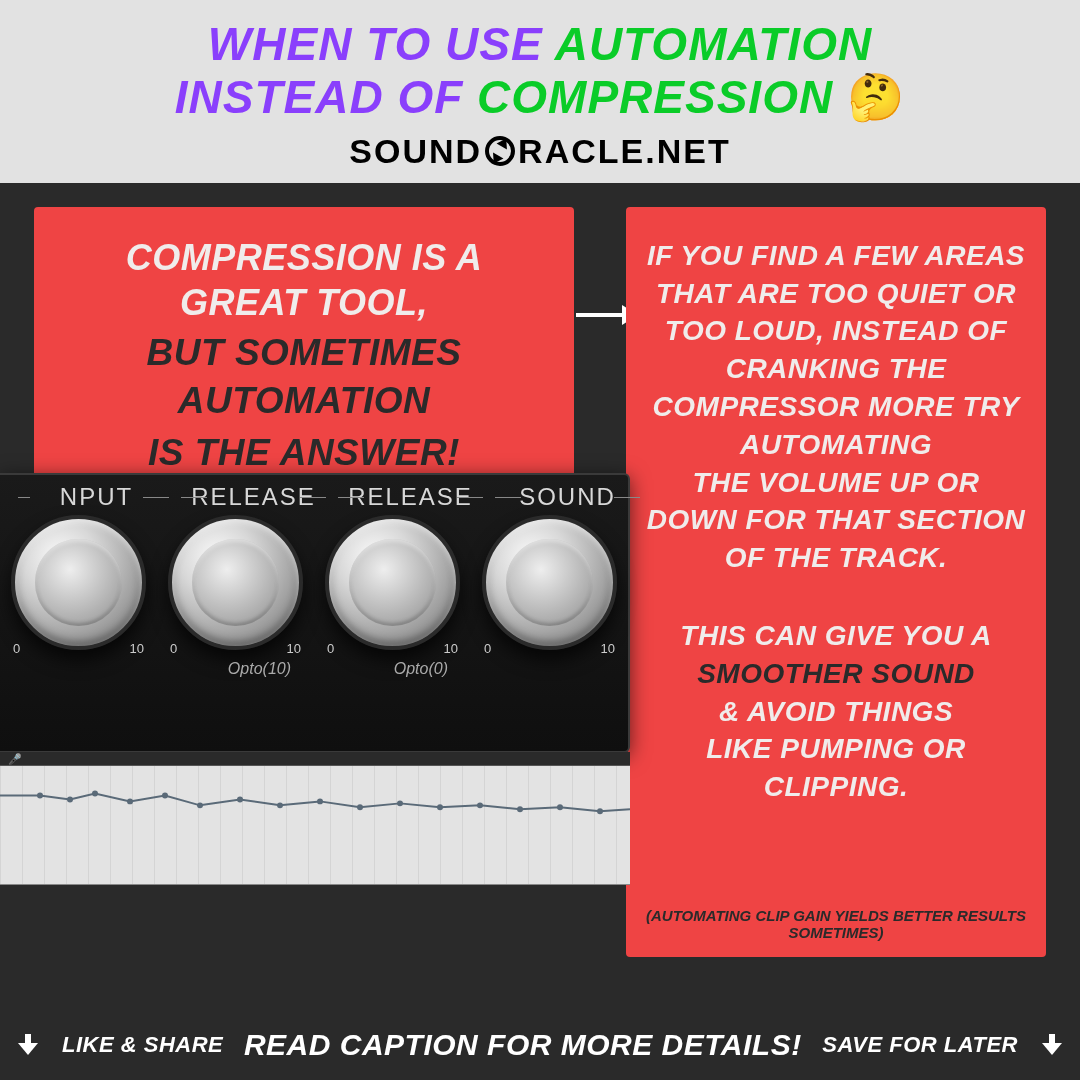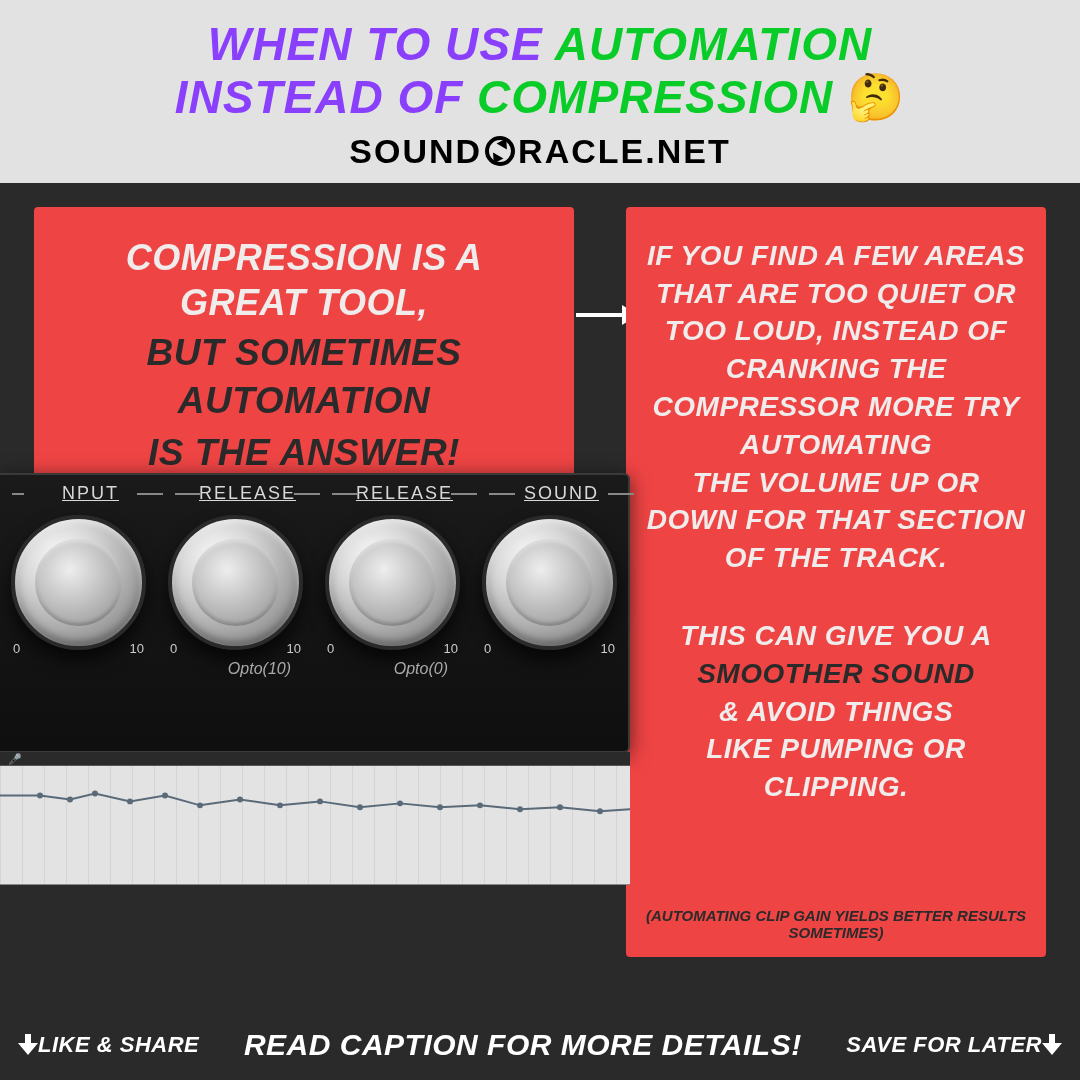--- a/index.html
+++ b/index.html
@@ -137,27 +137,26 @@
     width: 630px;
     height: 280px;
     background: linear-gradient(#1a1a1a,#0f0f0f);
     border: 2px solid #3a3a3a;
     border-left:none;
     border-radius: 0 6px 6px 0;
     box-shadow: 0 4px 20px rgba(0,0,0,0.6);
   }
   .knob-labels {
     position:absolute;
-    top:8px; left:12px; width:100%;
+    top:8px; left:18px; width:100%;
     display:flex;
     color:#d8d8d8;
-    font-size:18px;
+    font-size:24px;
     font-family: Arial, sans-serif;
     letter-spacing:2px;
-    text-decoration:underline;
   }
   .klabel {
     flex:1;
     text-align:center;
     position:relative;
   }
   .klabel::before, .klabel::after {
     content:'';
     position:absolute;
     top:50%;
@@ -252,21 +251,21 @@
     align-items:center;
     justify-content:space-between;
     padding: 0 18px 10px;
     color:#fff;
     font-weight:900;
     text-transform:uppercase;
     font-style:italic;
     letter-spacing:0.5px;
   }
   .footer .center { font-size:30px; }
-  .footer .side { font-size:22px; display:flex; align-items:center; gap:0;}
+  .footer .side { font-size:22px; display:flex; align-items:center; gap:24px;}
   .dl-icon {
     width:20px;height:22px;
     display:inline-block;
     position:relative;
   }
   .dl-icon::before{
     content:'';
     position:absolute;
     left:7px; top:0;
     width:6px; height:11px;

